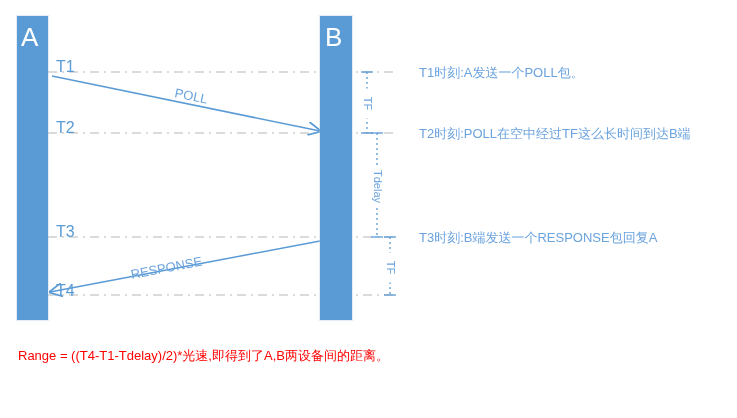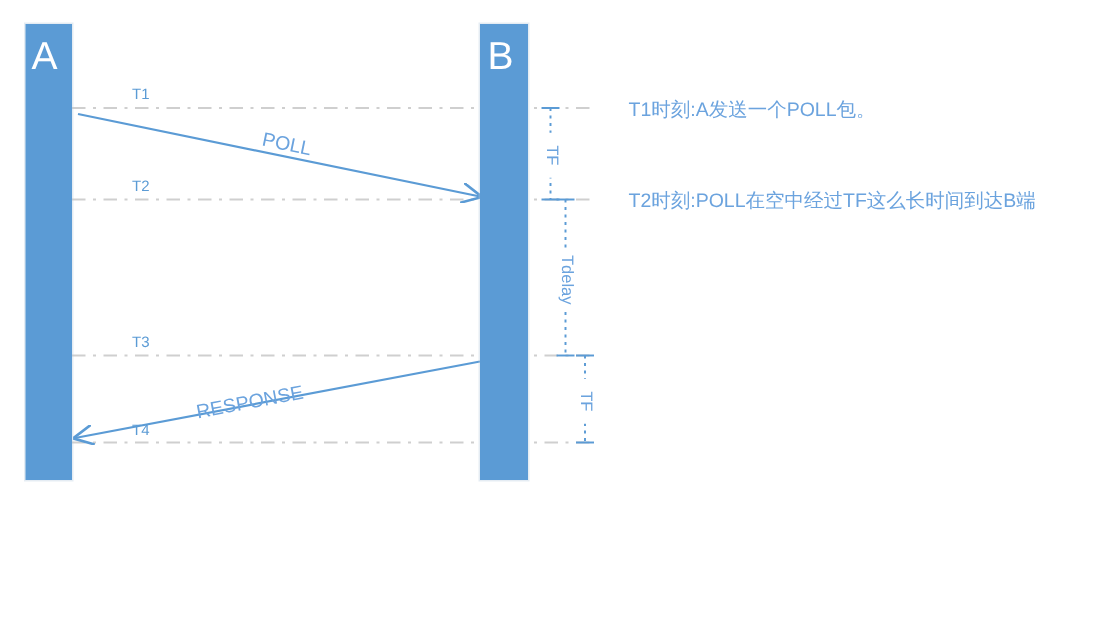--- a/index.html
+++ b/index.html
@@ -30,25 +30,24 @@
     position: absolute;
     color: #ffffff;
     font-size: 26px;
     line-height: 1;
     font-family: "Liberation Sans", sans-serif;
     user-select: none;
   }
   .t-label {
     position: absolute;
     color: #5B9BD5;
-    font-size: 10px;
+    font-size: 16px;
     line-height: 1;
     font-family: "Liberation Sans", sans-serif;
     white-space: nowrap;
-    margin-left: 32px;
   }
   .msg-label {
     position: absolute;
     color: #6BA3DE;
     font-size: 13px;
     line-height: 1;
     font-family: "Liberation Sans", sans-serif;
     white-space: nowrap;
     transform-origin: left center;
   }
@@ -134,17 +133,19 @@
 
   <div class="msg-label" style="left:175px; top:86px; transform: rotate(11.6deg);">POLL</div>
   <div class="msg-label" style="left:131px; top:268px; transform: rotate(-10.7deg);">RESPONSE</div>
 
   <div class="bracket-label" style="left:352px; top:97px; width:30px; text-align:center; transform: rotate(90deg);">TF</div>
   <div class="bracket-label" style="left:357px; top:180px; width:40px; text-align:center; transform: rotate(90deg);">Tdelay</div>
   <div class="bracket-label" style="left:375px; top:261px; width:30px; text-align:center; transform: rotate(90deg);">TF</div>
 
   <div class="note" style="left:419px; top:66px;">T1时刻:A发送一个POLL包。</div>
   <div class="note" style="left:419px; top:127px;">T2时刻:POLL在空中经过TF这么长时间到达B端</div>
+  <div class="note" style="left:419px; top:231px;">T3时刻:B端发送一个RESPONSE包回复A</div>
 
   <div class="formula-block">
+    <span class="formula-line">Range = ((T4-T1-Tdelay)/2)*光速,即得到了A,B两设备间的距离。</span>
   </div>
 
 </div>
 
 </body></html>

